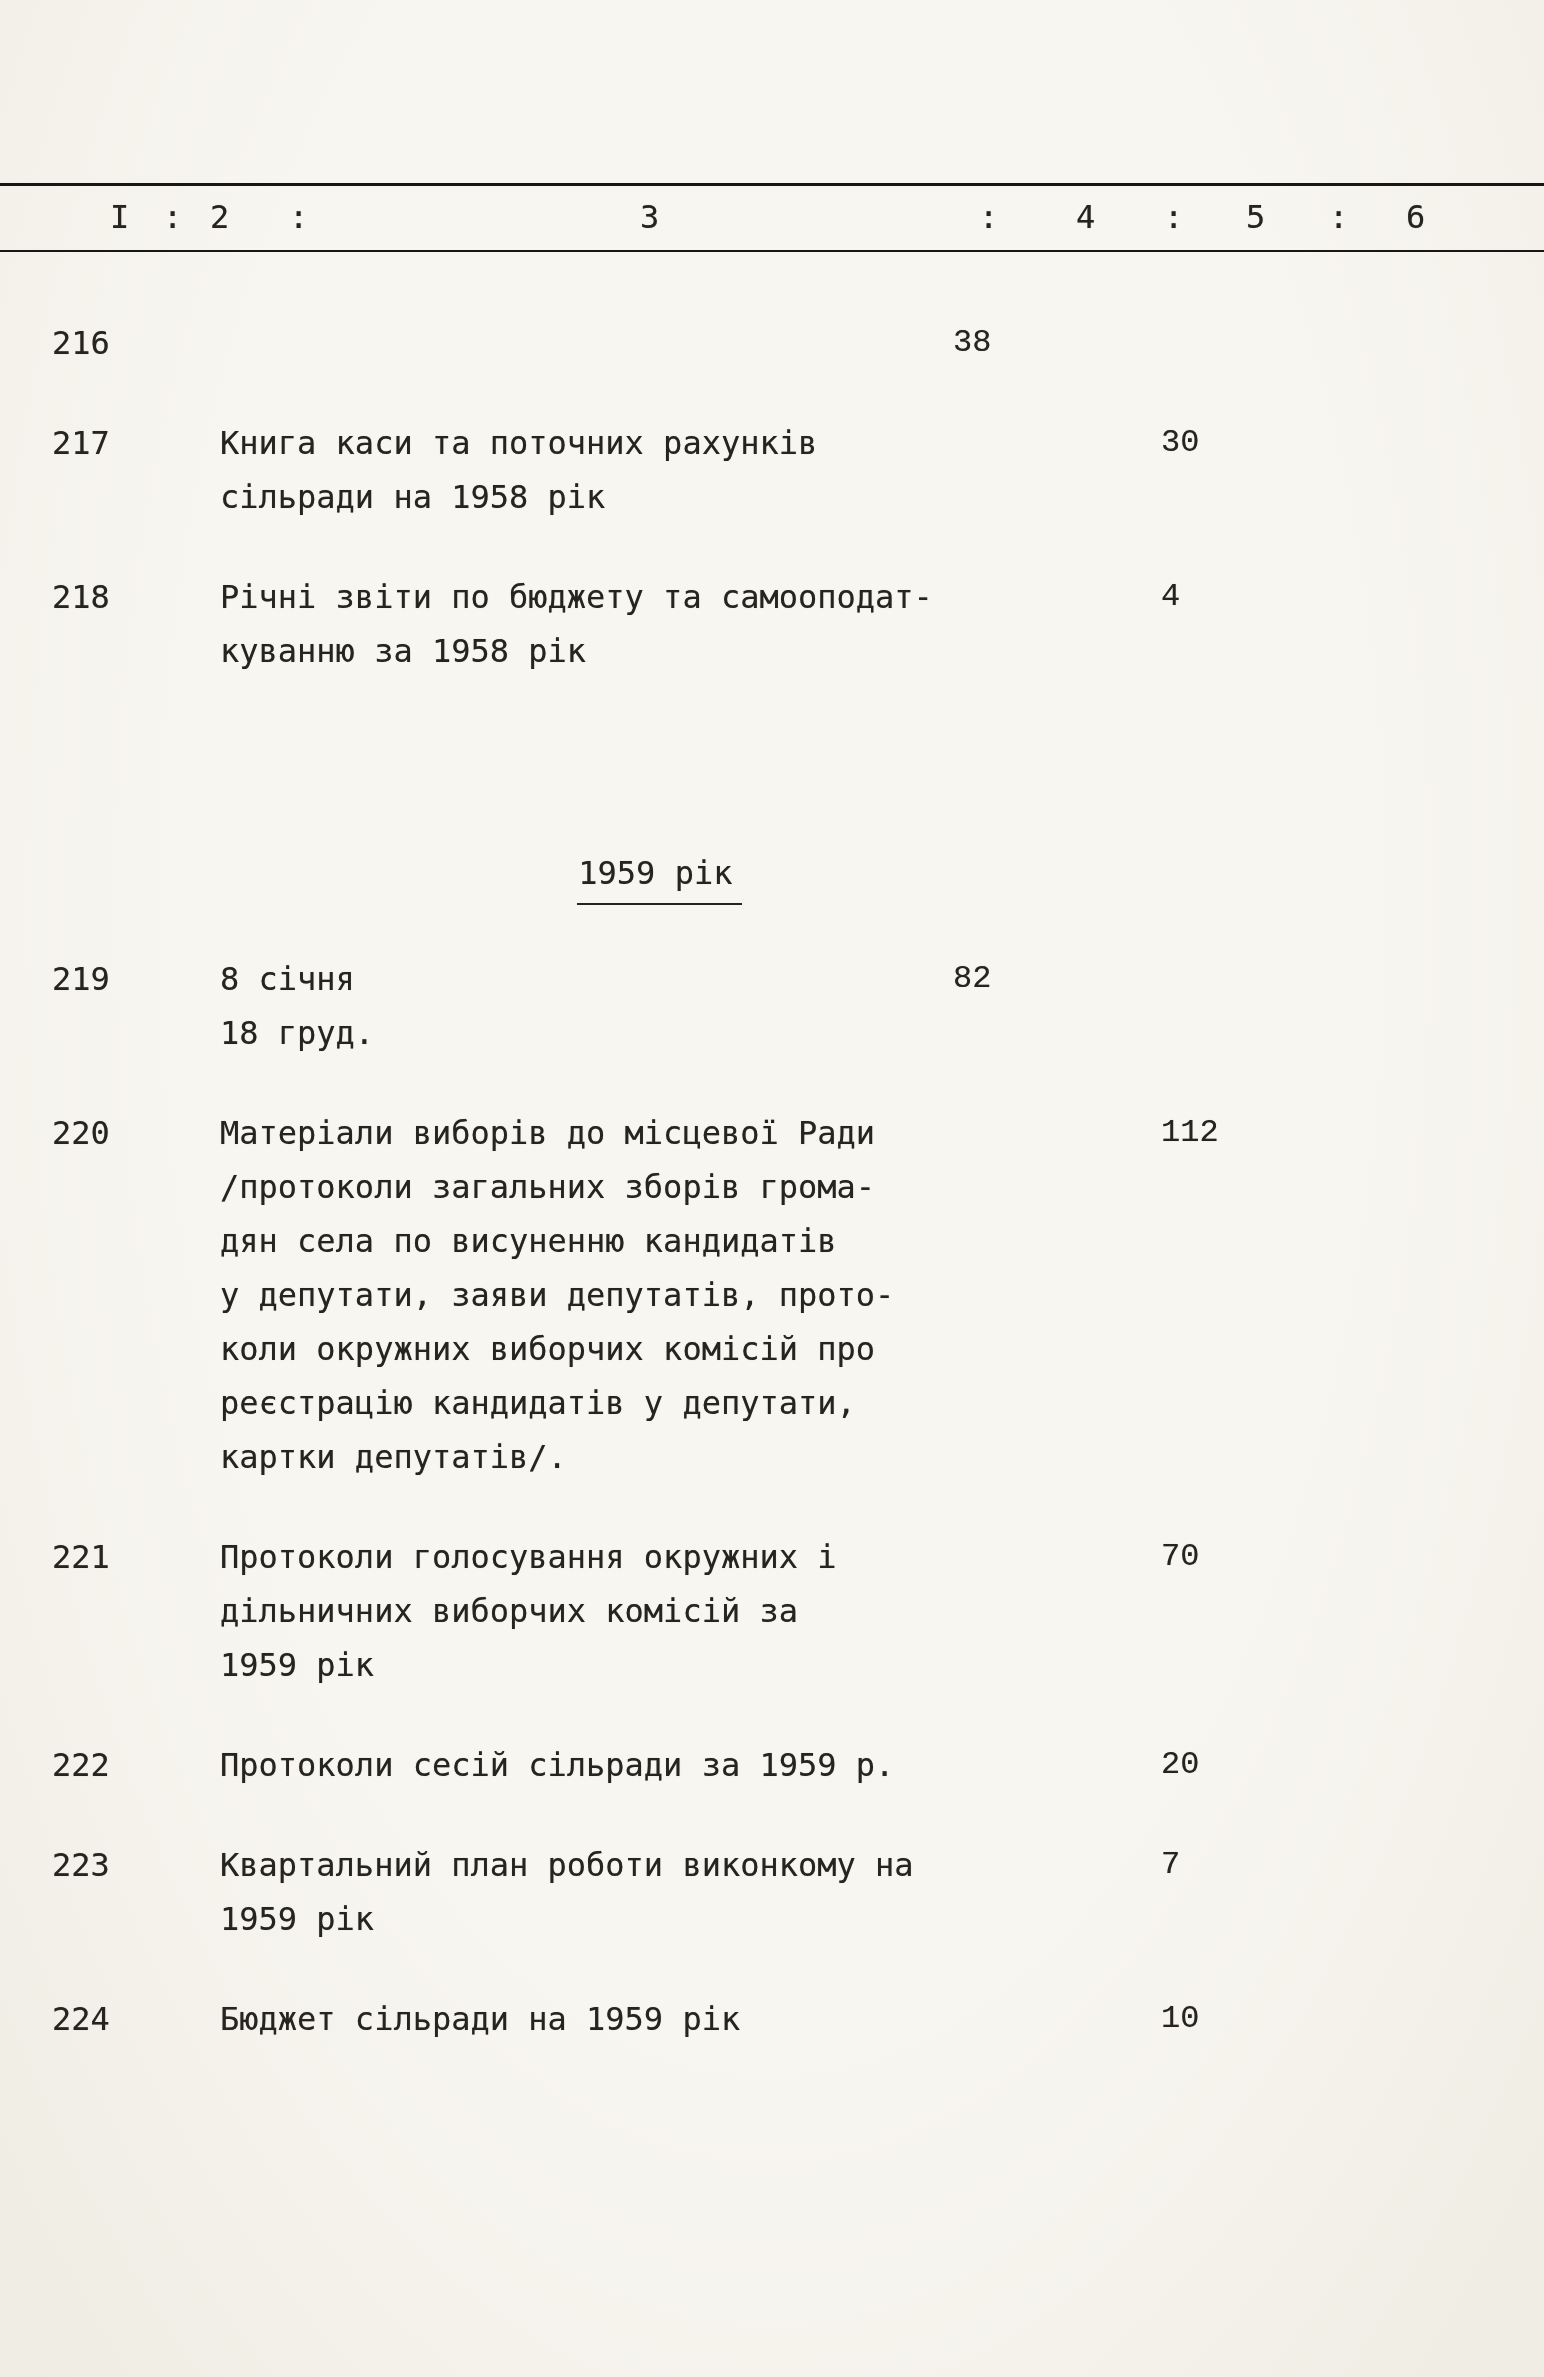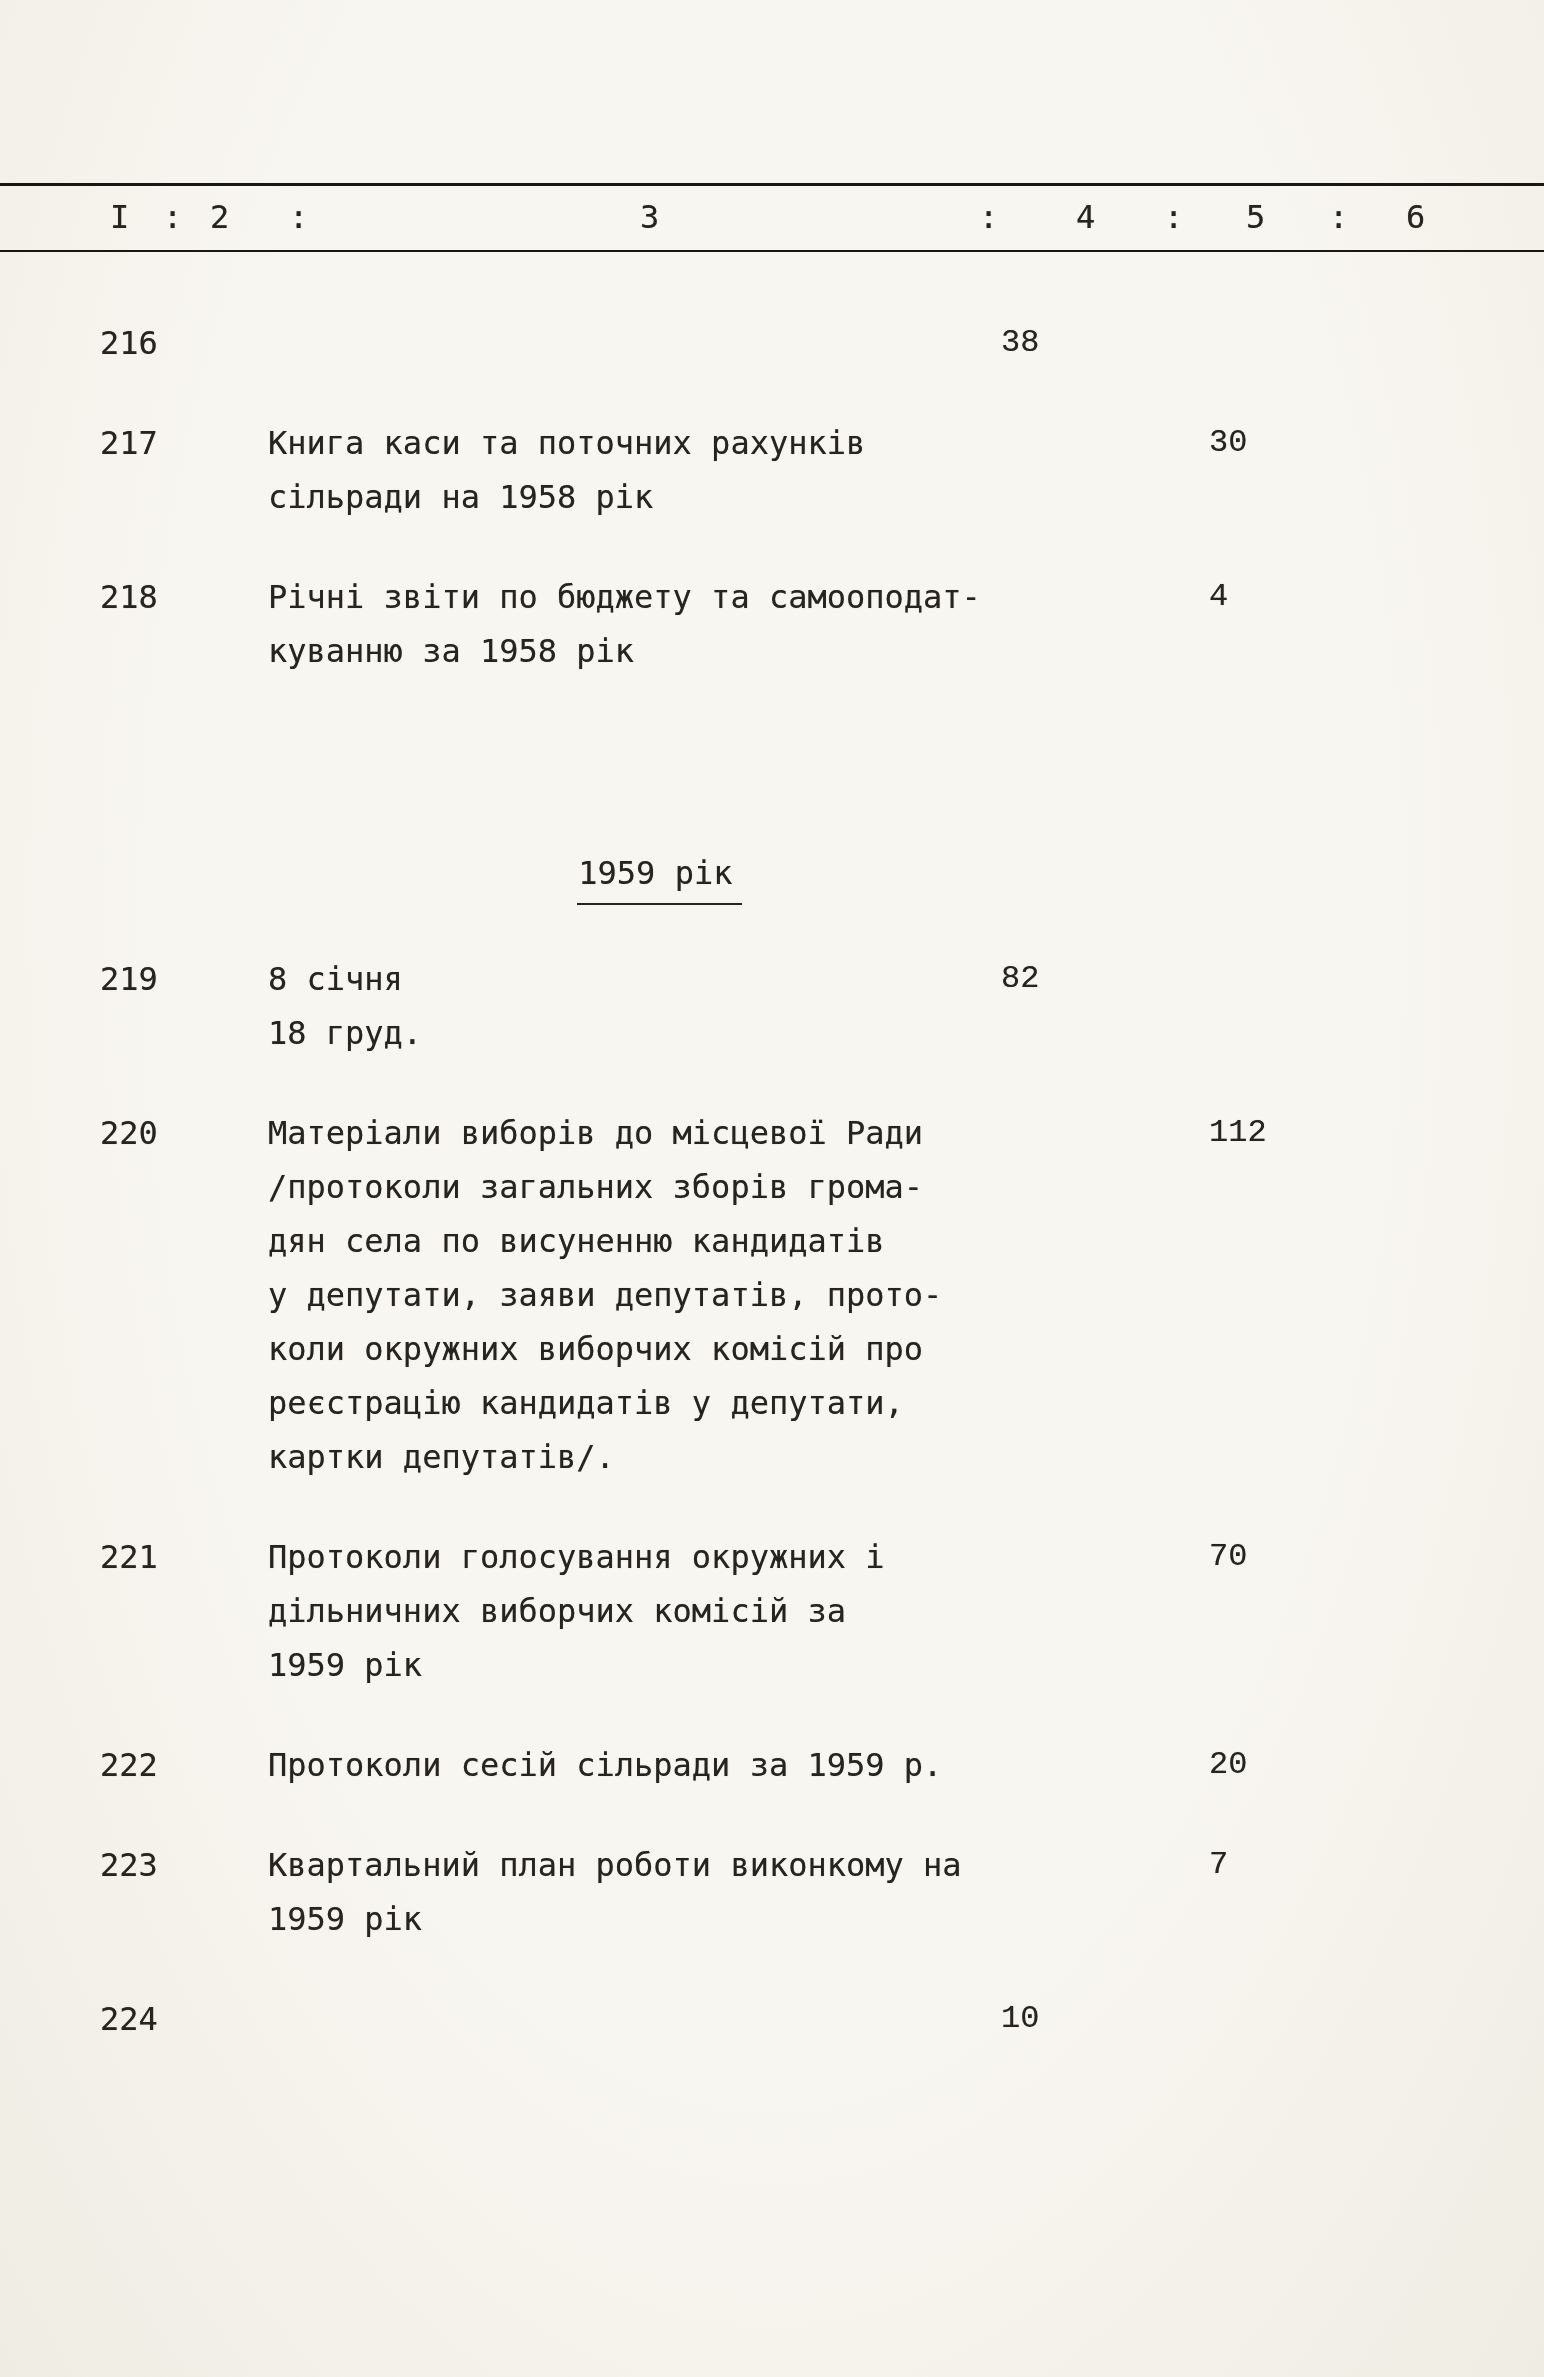--- a/index.html
+++ b/index.html
@@ -66,21 +66,21 @@
     position: absolute;
     top: 316px;
     left: 0;
     right: 0;
     font-size: 32px;
     line-height: 54px;
   }
   .row {
     display: grid;
     grid-template-columns: 168px 733px 208px 202px;
-    padding-left: 100px;
+    padding-left: 52px;
     margin-bottom: 46px;
     align-items: start;
   }
   .cell {
     white-space: pre-line;
   }
   .cell.no { }
   .cell.pages {
     text-align: left;
     font-family: Liberation Mono, monospace;
@@ -182,19 +182,20 @@
     <div class="row">
       <div class="cell no">223</div>
       <div class="cell title">Квартальний план роботи виконкому на
 1959 рік</div>
       <div class="cell dates"></div>
       <div class="cell pages">7</div>
     </div>
 
     <div class="row">
       <div class="cell no">224</div>
+      <div class="cell title">Бюджет сільради на 1959 рік</div>
       <div class="cell dates"></div>
       <div class="cell pages">10</div>
     </div>
 
   </div>
 </div>
 
 
 </body></html>

